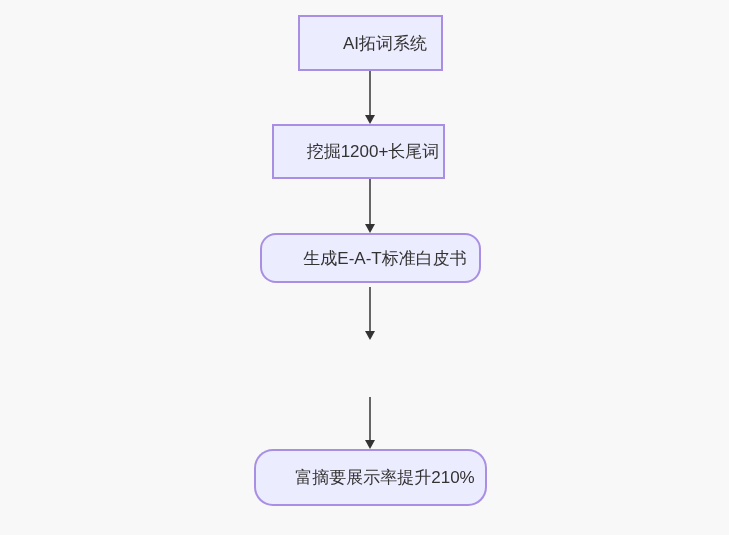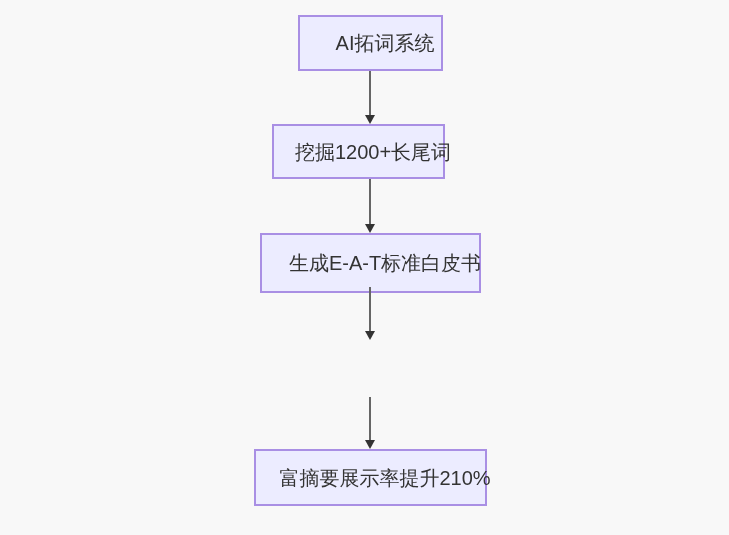--- a/index.html
+++ b/index.html
@@ -16,32 +16,32 @@
     overflow: hidden;
   }
   .node {
     position: absolute;
     box-sizing: border-box;
     background: #ECECFF;
     border: 2px solid rgba(147, 112, 219, 0.75);
     display: flex;
     align-items: center;
     justify-content: center;
-    font-size: 20px;
+    font-size: 17px;
     color: #333333;
     text-align: center;
     white-space: nowrap;
     line-height: 1;
     padding-left: 29px;
   }
   .node-1 { left: 298px; top: 15px;  width: 145px; height: 56px; }
   .node-2 { left: 272px; top: 124px; width: 173px; height: 55px; }
-  .node-3 { left: 260px; top: 233px; width: 221px; height: 60px; }
+  .node-3 { left: 260px; top: 233px; width: 221px; height: 50px; border-radius: 16px; }
   .node-4 { left: 263px; top: 340px; width: 215px; height: 57px; }
-  .node-5 { left: 254px; top: 449px; width: 233px; height: 57px; }
+  .node-5 { left: 254px; top: 449px; width: 233px; height: 57px; border-radius: 19px; }
   .edge {
     position: absolute;
     width: 2px;
   }
   .edge-1 { left: 369px; top: 71px;  height: 53px; }
   .edge-2 { left: 369px; top: 179px; height: 54px; }
   .edge-3 { left: 369px; top: 287px; height: 53px; }
   .edge-4 { left: 369px; top: 397px; height: 52px; }
   .edge-line {
     position: absolute;

